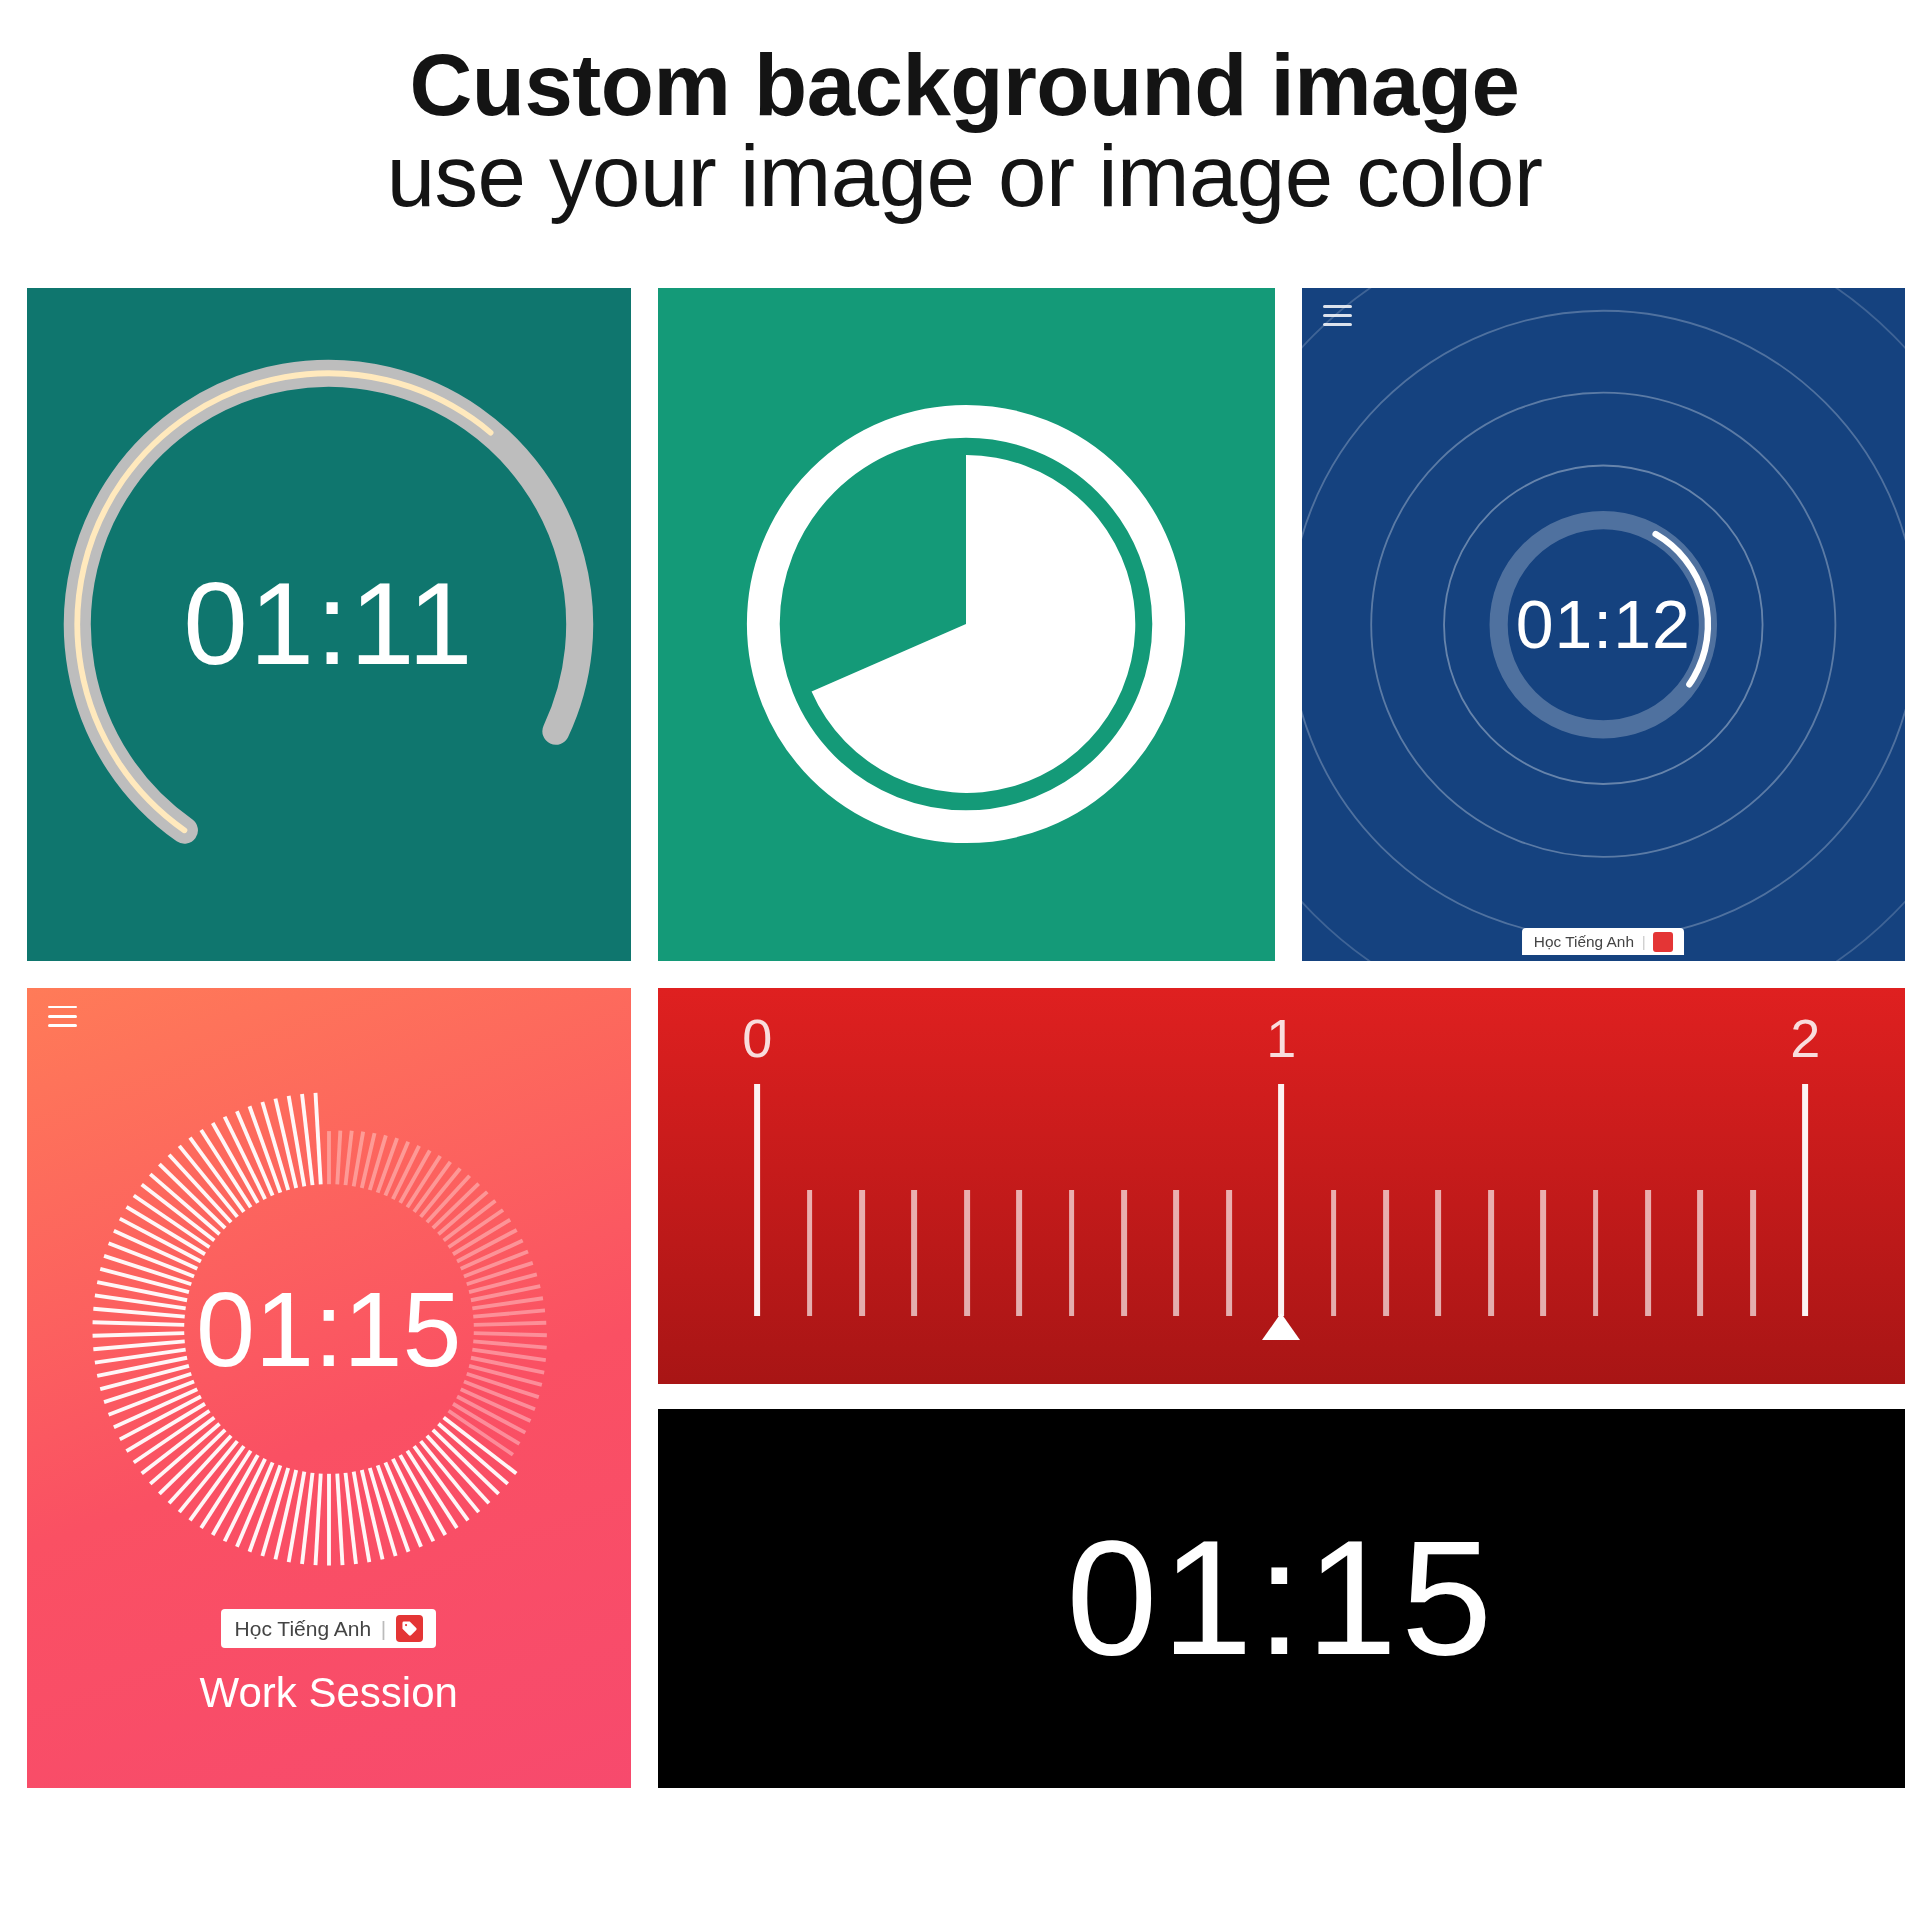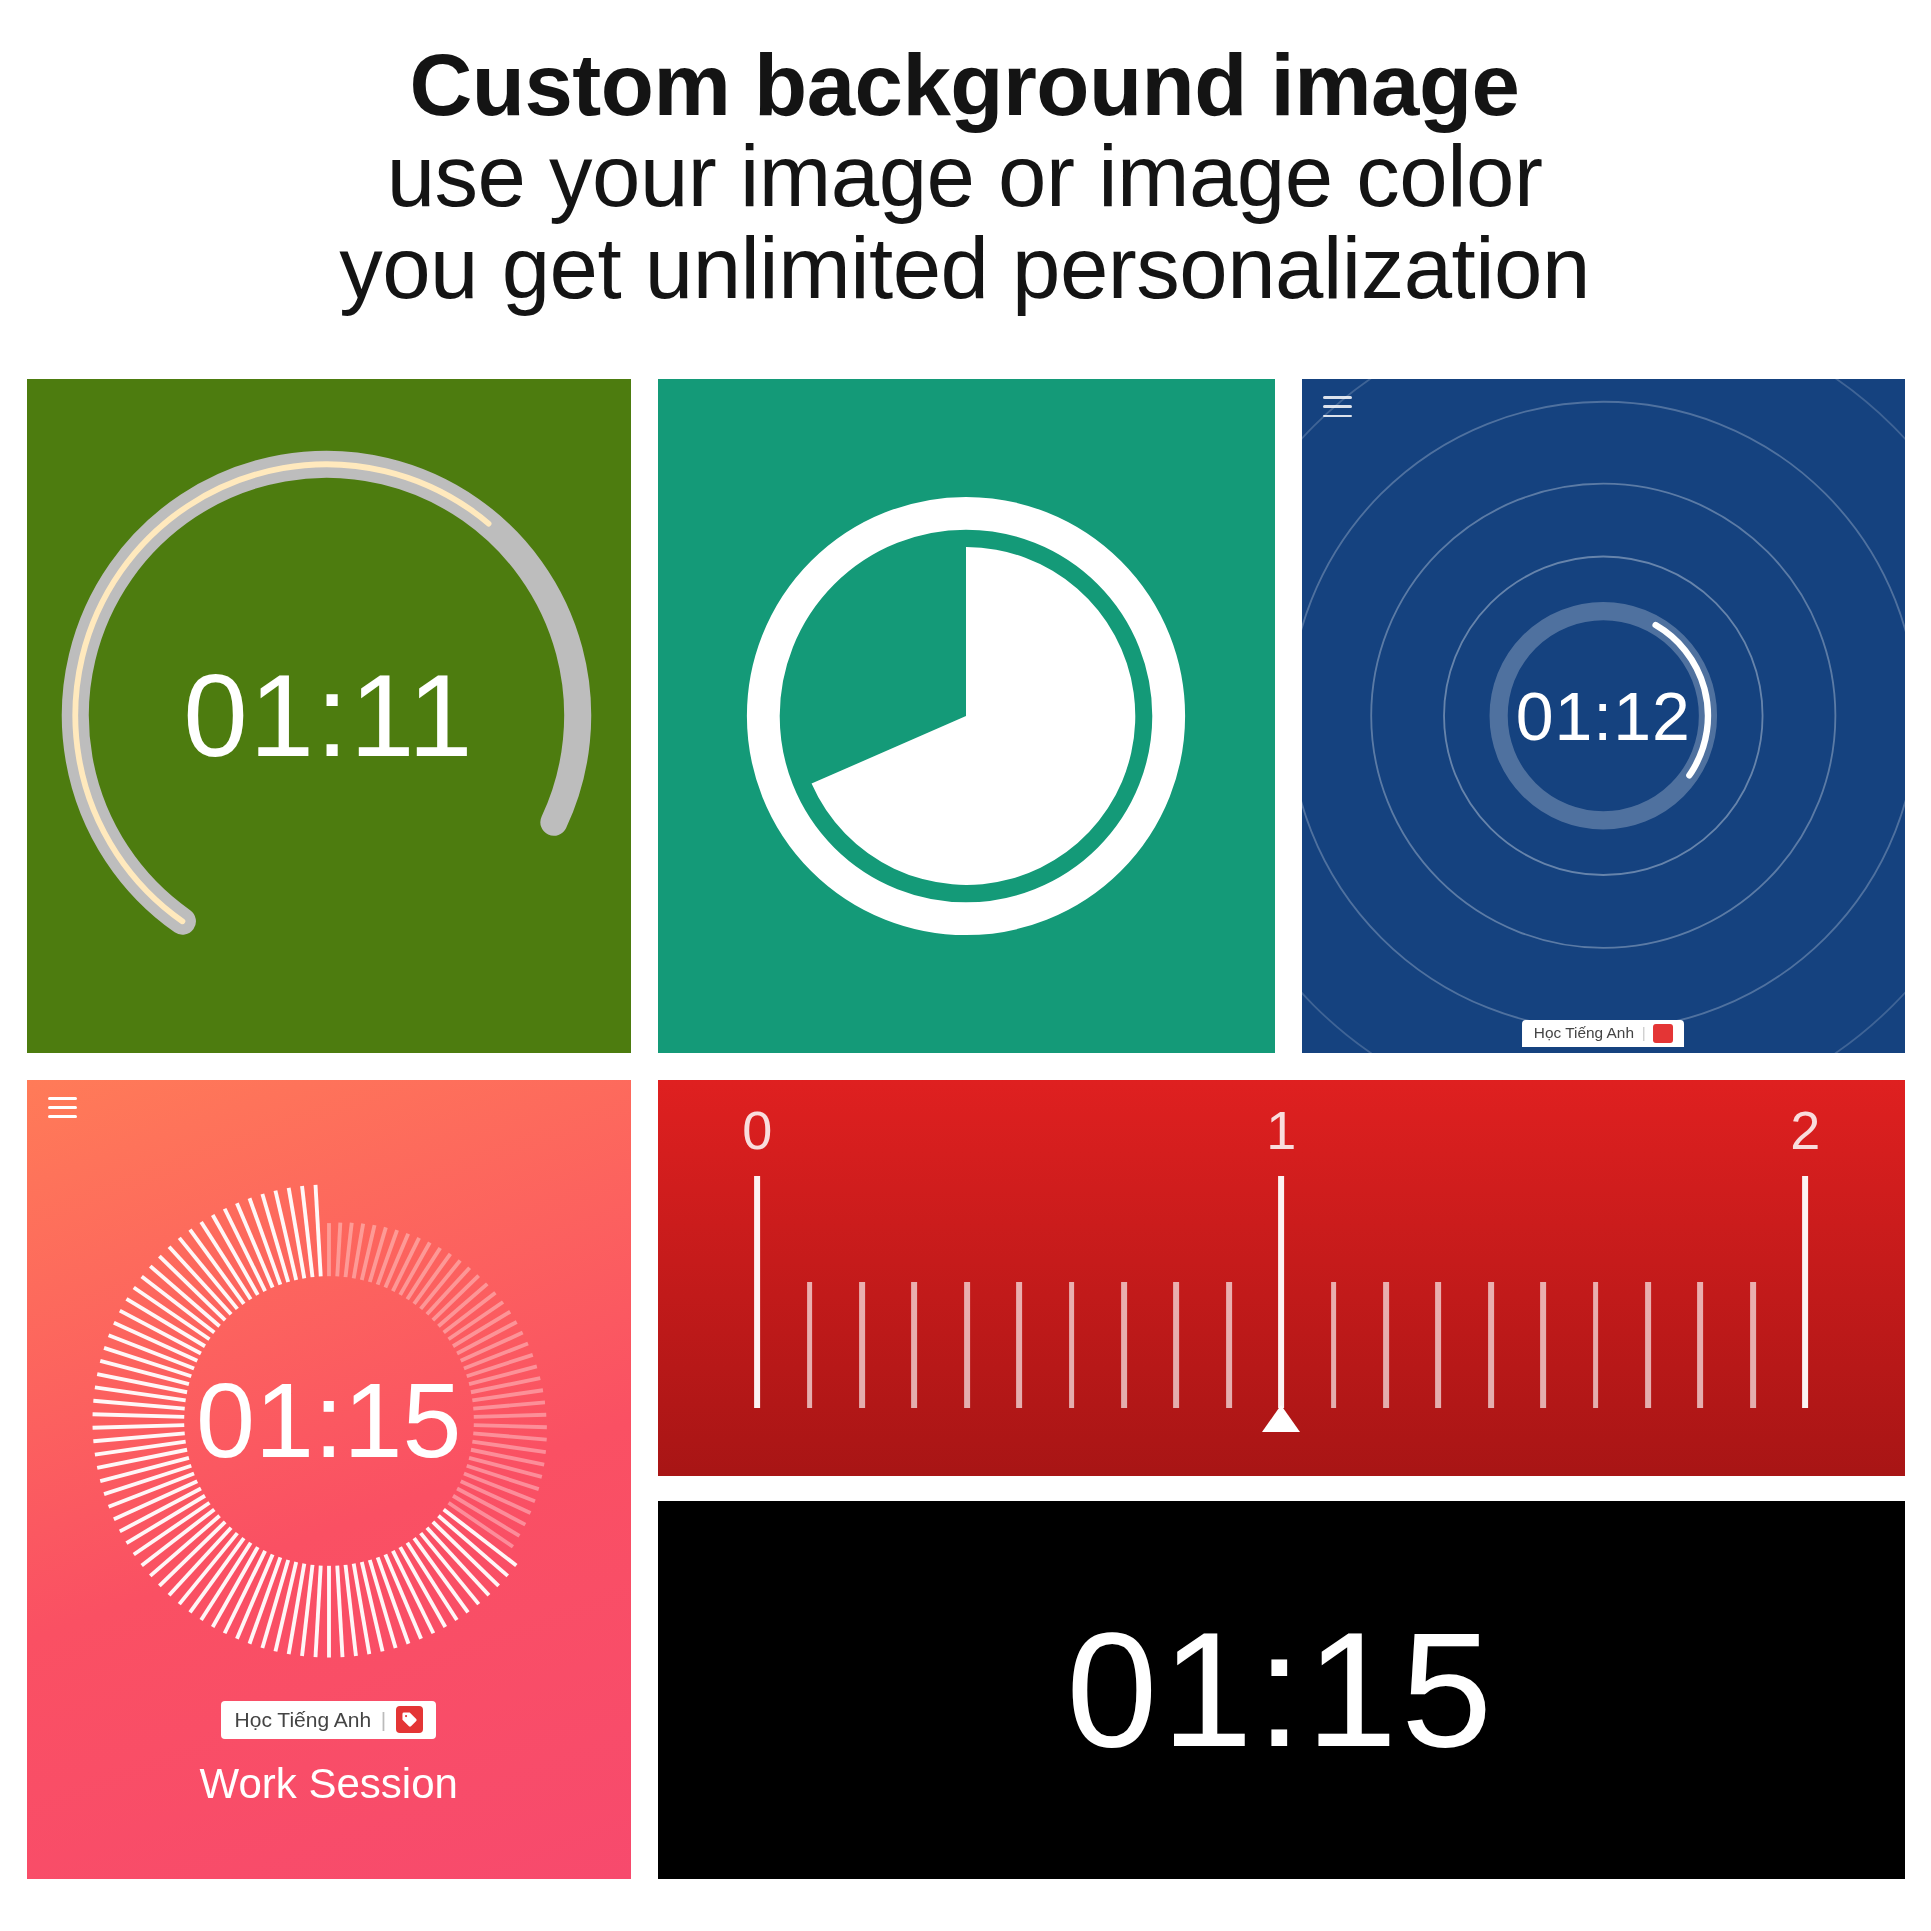--- a/index.html
+++ b/index.html
@@ -4,21 +4,21 @@
 <style>
   * { box-sizing: border-box; margin: 0; padding: 0; }
   html, body { width: 1931px; height: 1931px; background: #fff; font-family: "Segoe UI", "Helvetica Neue", Arial, sans-serif; }
   .wrap { width: 1929px; height: 1931px; display: flex; flex-direction: column; border-radius: 15px; }
   .headline { text-align: center; padding: 39px 77px 39px; color: #141414; }
   .headline .h1 { font-size: 87px; font-weight: 700; letter-spacing: -0.5px; line-height: 1.05; }
   .headline .h2 { font-size: 87px; font-weight: 400; letter-spacing: -0.5px; line-height: 1.05; }
   .grid { display: grid; grid-template-columns: 644px 644px 644px; grid-template-rows: 714px 840px; gap: 0; width: 1931px; flex: 1; }
   .tile { position: relative; overflow: hidden; }
   
-  .t1 { background: #4d7c0f; display:flex; align-items:center; margin: 27px 13.5px 13.5px 27px; }
+  .t1 { background: #0f766e; display:flex; align-items:center; justify-content:center; margin: 27px 13.5px 13.5px 27px; }
   .t1 svg { width: 599px; height: 599px; }
   .t1 .time { position:absolute; top:50%; left:50%; transform:translate(-50%,-50%); color:#fff; font-size:116px; font-weight:400; letter-spacing:1.9px; }
   
   .t2 { background: #149A78; display:flex; align-items:center; justify-content:center; margin:27px 13.5px 13.5px 13.5px; }
   .t2 svg { width: 444px; height:444px; }
   
   .t3 { background: #15427F; margin:27px 27px 13.5px 13.5px; }
   .t3 .menu { position:absolute; top:17.4px; left:21px; color:#fff; opacity:.85; }
   .t3 svg { position:absolute; inset:0; width:100%; height:100%; }
   .t3 .time { position:absolute; left:50%; top:50%; transform:translate(-50%,-50%); color:#fff; font-size:68px; font-weight:500; letter-spacing:1px; }
@@ -48,21 +48,20 @@
   .menu-lines { width:29px; height:21px; display:flex; flex-direction:column; justify-content:space-between; }
   .menu-lines span { display:block; height:2.9px; background:#fff; border-radius:1.9px; }
 </style>
 </head>
 <body>
 
 <div class="wrap">
   <div class="headline">
     <div class="h1">Custom background image</div>
     <div class="h2">use your image or image color</div>
-    <div class="h2">you get unlimited personalization</div>
   </div>
 
   <div class="grid">
 
     <div class="tile t1">
       <svg viewBox="0 0 620 620">
         <circle cx="310" cy="310" r="260" fill="none" stroke="#bdbdbd" stroke-width="28" stroke-linecap="round" stroke-dasharray="1180 1633" stroke-dashoffset="0" transform="rotate(125 310 310)"></circle>
         <circle cx="310" cy="310" r="260" fill="none" stroke="#ffe9bd" stroke-width="6" stroke-linecap="round" stroke-dasharray="840 1633" transform="rotate(125 310 310)"></circle>
       </svg>
       <div class="time">01:11</div>

